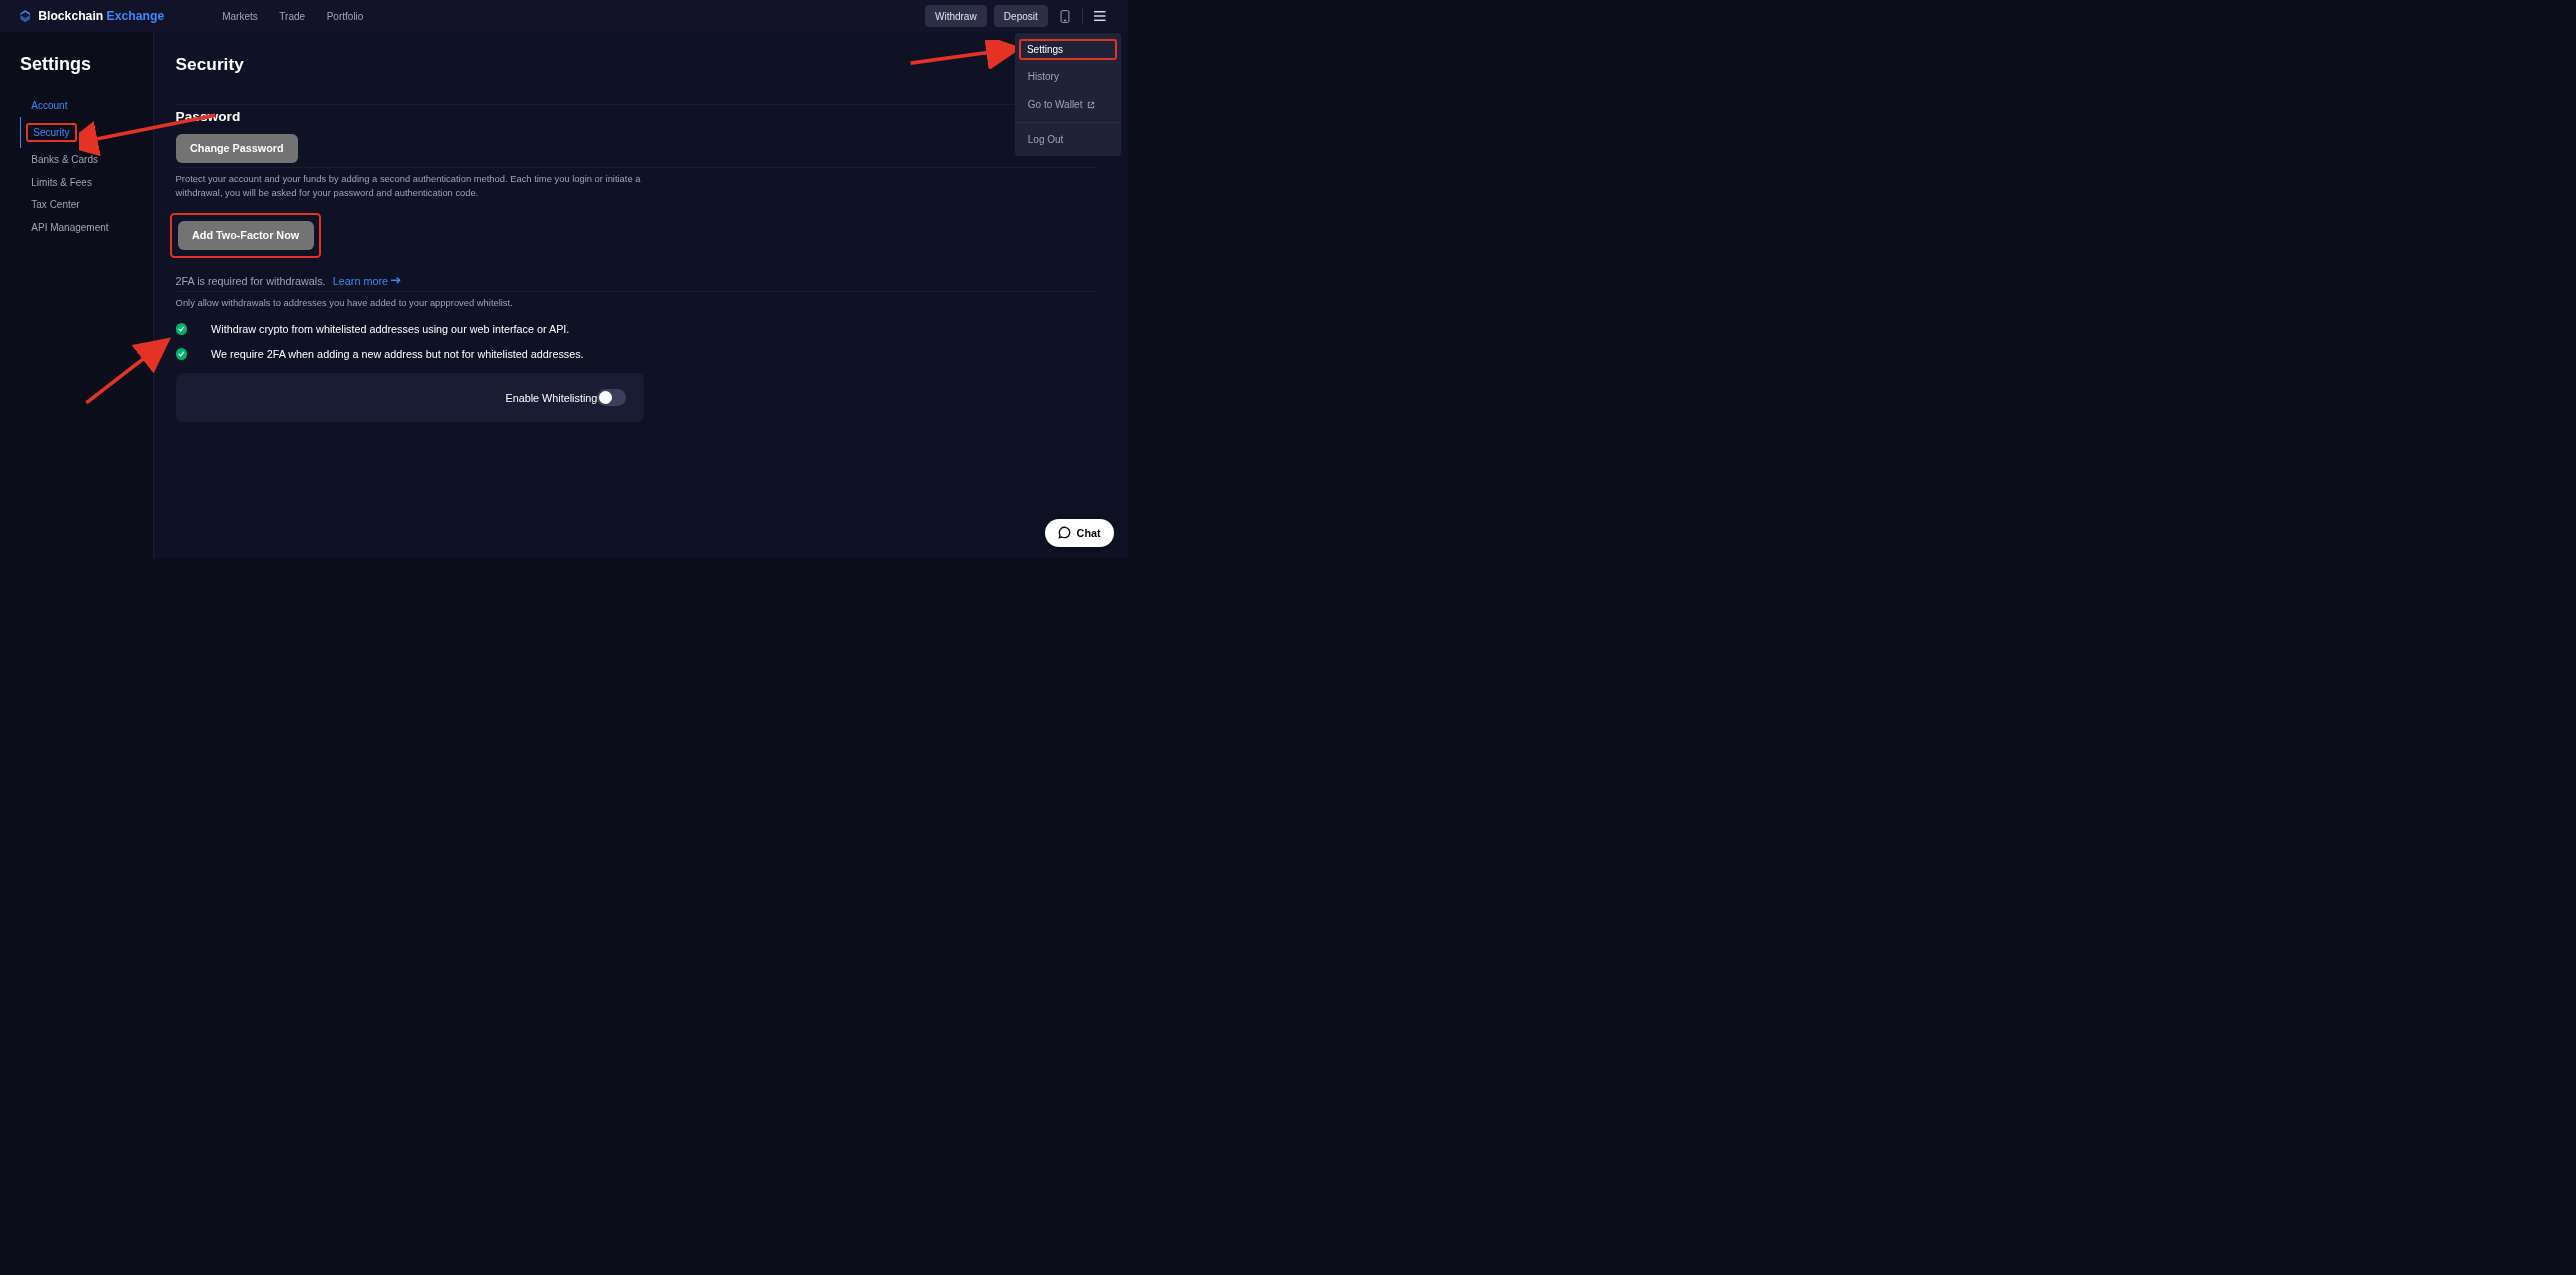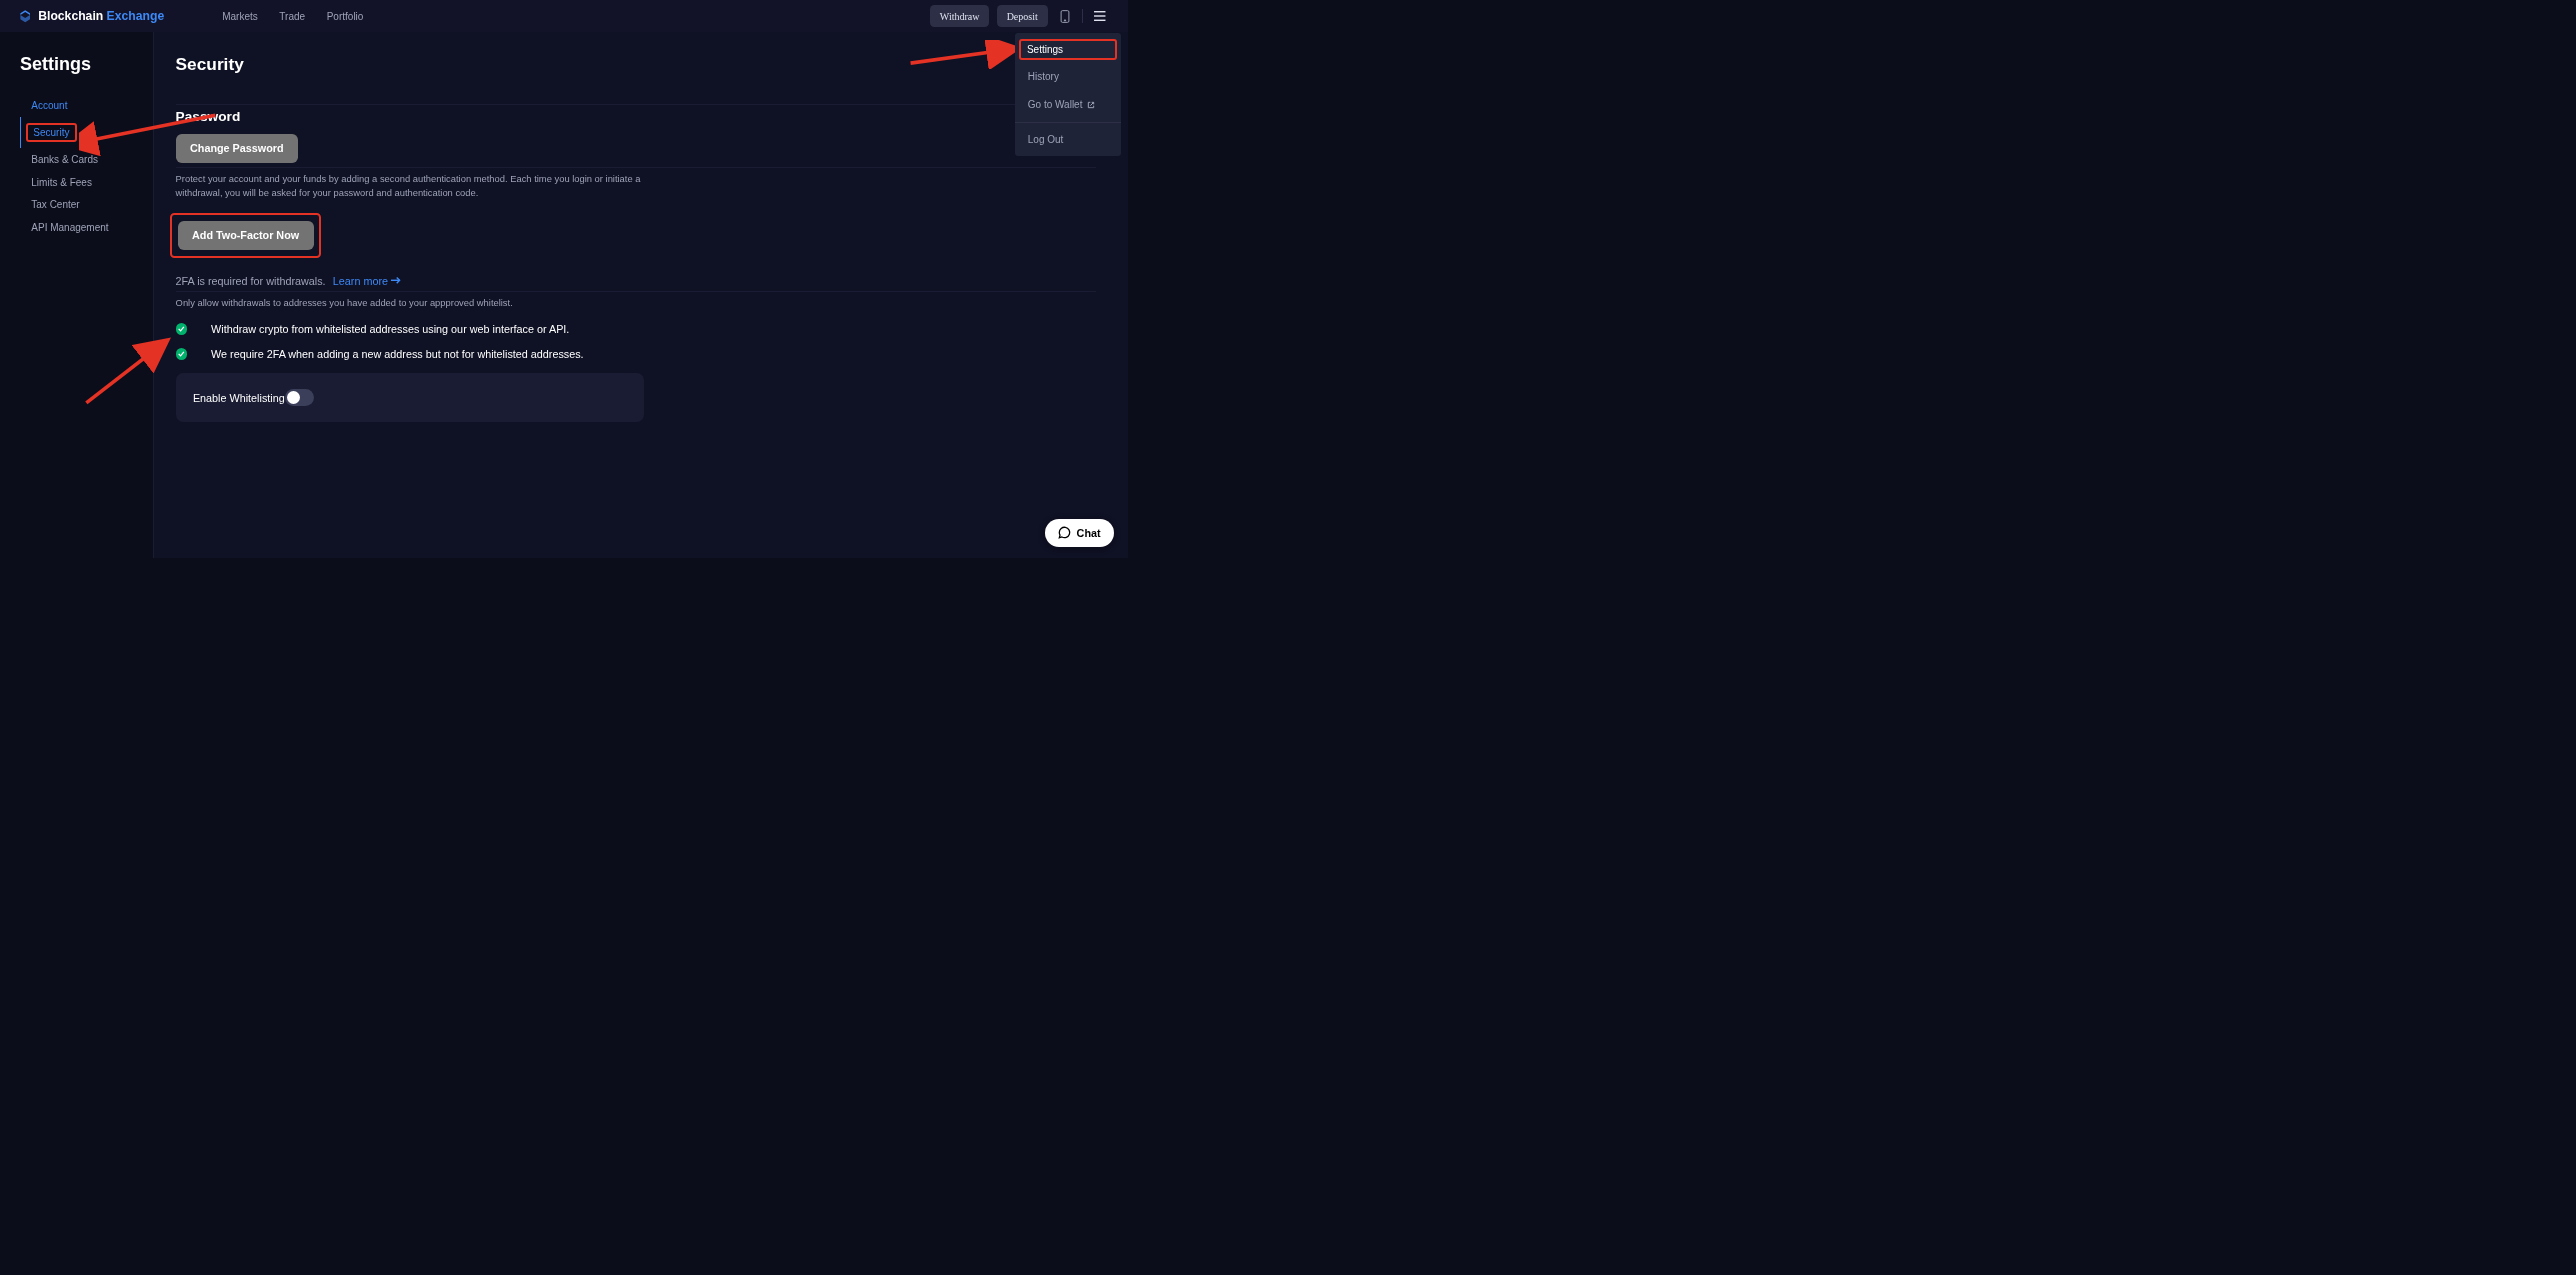--- a/index.html
+++ b/index.html
@@ -25,21 +25,20 @@
 .nav-item { color: #9ea3b8; font-size: 10px; cursor: pointer; }
 .topbar-right { margin-left: auto; display: flex; align-items: center; gap: 7.2px; }
 .btn-grey {
   background: #2c2f45;
   color: #dfe2ee;
   border: none;
   padding: 5.8px 10px;
   border-radius: 4.3px;
   font-size: 10px;
   cursor: pointer;
-  font-family: Liberation Serif, serif;
 }
 .ico-btn {
   width: 20px; height: 20px;
   display: flex; align-items: center; justify-content: center;
   color: #9ea3b8; cursor: pointer;
 }
 .vdiv { width: 0.7px; height: 14.4px; background: #2c2f45; }
 .dropdown {
   position: absolute;
   top: 33px; right: 7.2px;
@@ -112,21 +111,21 @@
 .note-line { margin-top: 17px; font-size: 10.8px; color: #9ea3b8; display: flex; align-items: center; gap: 7.2px; }
 .link { color: #3d89f5; cursor: pointer; display: inline-flex; align-items: center; gap: 2.9px; }
 .check-row { display: flex; align-items: center; gap: 24px; font-size: 10.8px; font-weight: 500; margin: 13px 0; }
 .check-ico { width: 11.5px; height: 11.5px; background: #00b26b; border-radius: 50%; display: flex; align-items: center; justify-content: center; }
 .toggle-card {
   background: #1a1c33;
   border-radius: 7.2px;
   padding: 16px 17.3px;
   display: flex;
   align-items: center;
-  justify-content: flex-start;
+  justify-content: flex-end;
   max-width: 468px;
 }
 .toggle-label { font-size: 10.8px; font-weight: 500; }
 .toggle {
   width: 29px; height: 17.3px;
   background: #3c3f5a;
   border-radius: 8.6px;
   position: relative;
   cursor: pointer;
 }

